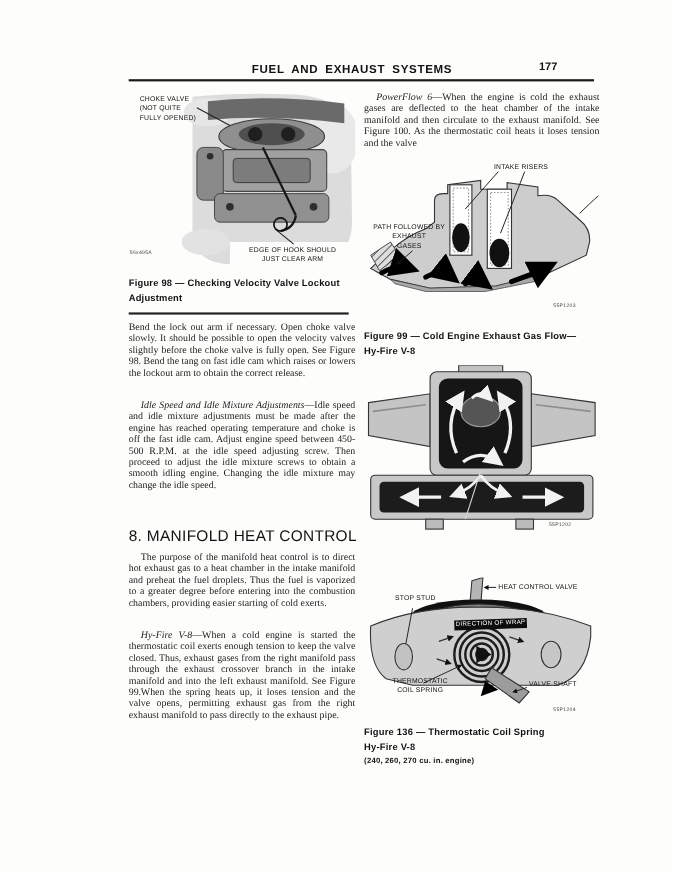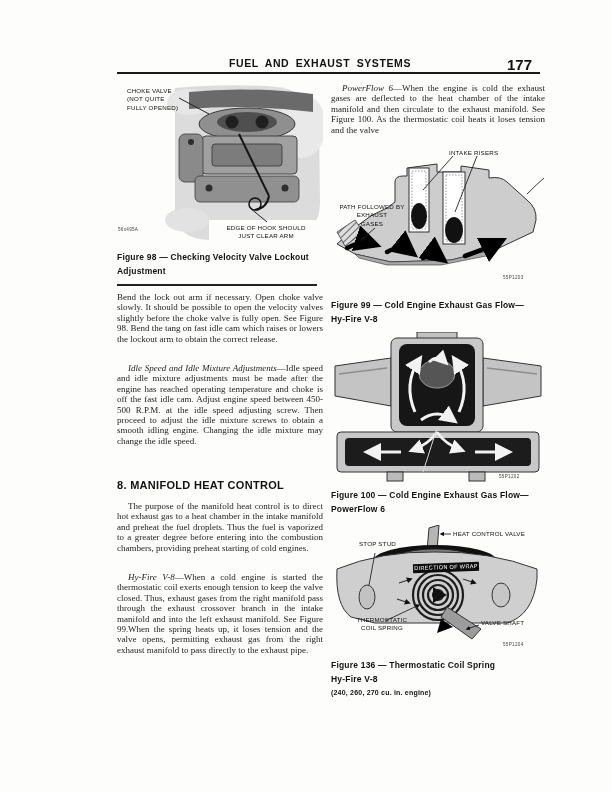--- a/index.html
+++ b/index.html
@@ -7,30 +7,30 @@
     position:relative; width:612px; height:792px; margin:0 auto;
     background:#fdfdfc; overflow:hidden;
     font-family:"Liberation Serif", serif; color:#1c1c1c;
   }
   .abs { position:absolute; }
 
   
   .hdr-title { font-family:"Liberation Sans", sans-serif; font-weight:bold;
     font-size:10.5px; letter-spacing:0.6px; word-spacing:3px; text-align:center; color:#111; }
   .hdr-page { font-family:"Liberation Sans", sans-serif; font-weight:bold;
-    font-size:15px; text-align:right; color:#111; }
+    font-size:10px; color:#111; }
   .hdr-rule { background:#1a1a1a; height:2px; }
 
   
   .body-col { width:206px; font-size:9px; line-height:10.4px; text-align:justify; }
   .body-col p { margin:0;font-family:Liberation Serif, serif; }
   .indent { text-indent:11px; }
   .ital { font-style:italic; }
-  .sec-heading { font-family:"Liberation Sans", sans-serif; font-weight:bold;
-    font-size:11px; letter-spacing:0.3px; color:#111; white-space:nowrap; }
+  .sec-heading { font-family:"Liberation Sans", sans-serif; font-weight:normal;
+    font-size:14px; letter-spacing:0.3px; color:#111; white-space:nowrap; }
 
   
   .caption { font-family:"Liberation Sans", sans-serif; font-weight:bold;
     font-size:8.5px; letter-spacing:0.2px; color:#111; line-height:14px; }
   .caption-sub { font-size:7px; font-weight:bold; }
 
   
   .fig-label { font-family:"Liberation Sans", sans-serif; font-size:6.2px;
     line-height:8.4px; color:#111; white-space:pre-line; letter-spacing:0.2px; }
   .fig-label.center { text-align:center; }
@@ -96,21 +96,21 @@
     <p>Bend the lock out arm if necessary. Open choke valve slowly. It should be possible to open the velocity valves slightly before the choke valve is fully open. See Figure 98. Bend the tang on fast idle cam which raises or lowers the lockout arm to obtain the correct release.</p>
   </div>
 
   <div class="abs body-col" style="left:117px; top:363px;">
     <p class="indent"><span class="ital">Idle Speed and Idle Mixture Adjustments</span><span>—Idle speed and idle mixture adjustments must be made after the engine has reached operating temperature and choke is off the fast idle cam. Adjust engine speed between 450-500 R.P.M. at the idle speed adjusting screw. Then proceed to adjust the idle mixture screws to obtain a smooth idling engine. Changing the idle mixture may change the idle speed.</span></p>
   </div>
 
   <div class="abs sec-heading" style="left:117px; top:479px;">8. MANIFOLD HEAT CONTROL</div>
 
   <div class="abs body-col" style="left:117px; top:501px;">
-    <p class="indent">The purpose of the manifold heat control is to direct hot exhaust gas to a heat chamber in the intake manifold and preheat the fuel droplets. Thus the fuel is vaporized to a greater degree before entering into the combustion chambers, providing preheat starting of cold engines.</p>
+    <p class="indent">The purpose of the manifold heat control is to direct hot exhaust gas to a heat chamber in the intake manifold and preheat the fuel droplets. Thus the fuel is vaporized to a greater degree before entering into the combustion chambers, providing easier starting of cold exerts.</p>
   </div>
 
   <div class="abs body-col" style="left:117px; top:572px;">
     <p class="indent"><span class="ital">Hy-Fire V-8</span><span>—When a cold engine is started the thermostatic coil exerts enough tension to keep the valve closed. Thus, exhaust gases from the right manifold pass through the exhaust crossover branch in the intake manifold and into the left exhaust manifold. See Figure 99.</span></p>
   </div>
 
   <div class="abs body-col" style="left:117px; top:624px;">
     <p class="indent">When the spring heats up, it loses tension and the valve opens, permitting exhaust gas from the right exhaust manifold to pass directly to the exhaust pipe.</p>
   </div>
 
@@ -192,24 +192,20 @@
       <path d="M144,120 L176,120" stroke="#f2f2f2" stroke-width="3" fill="none" marker-end="url(#aw)"></path>
       <path d="M106,100 Q98,112 82,118" stroke="#f2f2f2" stroke-width="2.5" fill="none" marker-end="url(#aw)"></path>
       <path d="M106,100 Q114,112 130,118" stroke="#f2f2f2" stroke-width="2.5" fill="none" marker-end="url(#aw)"></path>
       <line x1="106" y1="96" x2="92" y2="140" stroke="#d8d8d8" stroke-width="1"></line>
       <rect x="56" y="140" width="16" height="9" fill="#bbb" stroke="#333" stroke-width="1"></rect>
       <rect x="138" y="140" width="16" height="9" fill="#bbb" stroke="#333" stroke-width="1"></rect>
     </svg>
     <div class="abs fig-code" style="left:168px; top:142px;">55P1202</div>
   </div>
 
-  <div class="abs caption" style="left:331px; top:488px; width:214px;">
-    <div>Figure 100 — Cold Engine Exhaust Gas Flow—</div>
-    <div>PowerFlow 6</div>
-  </div>
 
   <div class="abs" style="left:331px; top:525px; width:214px; height:130px;">
     <svg width="214" height="130" viewBox="0 0 214 130">
       <defs>
         <marker id="ak" markerWidth="6" markerHeight="6" refX="3.5" refY="2.5" orient="auto">
           <path d="M0,0 L5,2.5 L0,5 Z" fill="#111"></path>
         </marker>
       </defs>
 
       <polygon points="98,3 108,0 106,26 96,26" fill="#b5b5b5" stroke="#333" stroke-width="1"></polygon>

